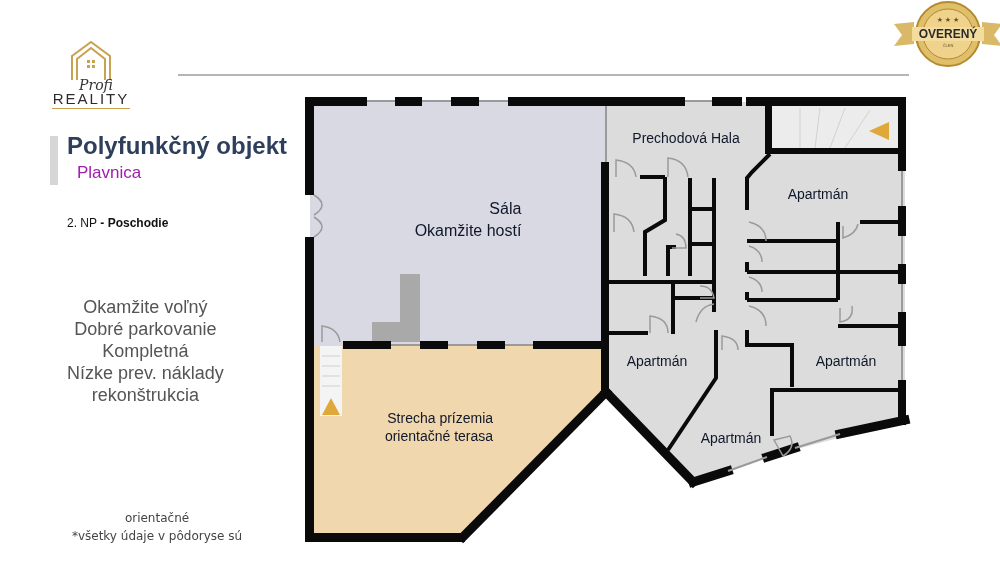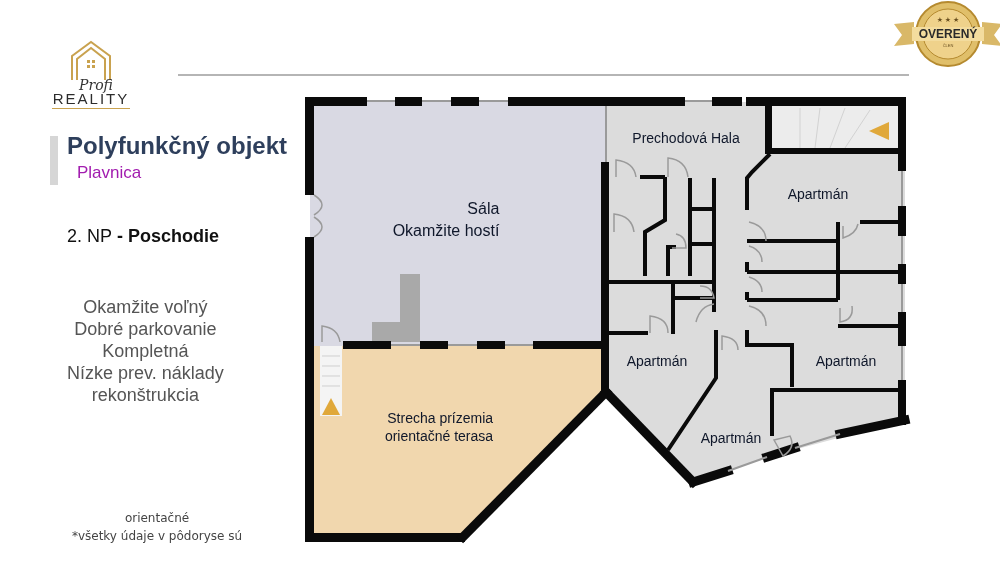--- a/index.html
+++ b/index.html
@@ -13,21 +13,21 @@
     .logo svg { width: 100%; height: 100%; }
     .badge { position: absolute; left: 892px; top: 0px; width: 112px; height: 70px; }
     .badge svg { width: 100%; height: 100%; }
     .top-rule { position: absolute; left: 178px; top: 74px; width: 731px; height: 2px; background: #b5b5b5; }
 
     .title-block { position: absolute; left: 50px; top: 136px; }
     .title-bar { position: absolute; left: 0; top: 0; width: 8px; height: 49px; background: #d6d6d6; }
     .title { position: absolute; left: 17px; top: -4px; white-space: nowrap; font-size: 24px; font-weight: bold; color: #2e3f5c; }
     .subtitle { position: absolute; left: 17px; top: 27px; white-space: nowrap; font-size: 17px; color: #a21caf; margin-left: 10px; }
 
-    .floor { position: absolute; left: 67px; top: 226px; font-size: 18px; color: #111; white-space: nowrap; }
+    .floor { position: absolute; left: 67px; top: 216px; font-size: 12px; color: #111; white-space: nowrap; }
     .floor b { font-weight: bold; }
 
     .features { position: absolute; left: 67px; top: 296px; font-size: 18px; color: #555; line-height: 22px; }
     .features div { white-space: nowrap; text-align: center; }
 
     .note { position: absolute; left: 62px; top: 509px; width: 190px; text-align: center; font-size: 13px; color: #444; line-height: 18px; font-family: "DejaVu Sans", sans-serif; font-size: 12px; }
 
     .plan { position: absolute; left: 0; top: 0; width: 1000px; height: 562px; pointer-events: none; }
     .room-label { position: absolute; font-size: 14px; color: #0f172a; text-align: right; white-space: nowrap; transform: translateX(-50%); line-height: 18px; }
     .room-label.big { font-size: 16px; line-height: 22px; }
@@ -217,21 +217,21 @@
     <path d="M749 222 Q766 226 766 241"></path>
     <path d="M749 246 Q762 250 762 262"></path>
     <path d="M749 277 Q762 281 762 292"></path>
     <path d="M749 306 Q766 310 766 326"></path>
     <path d="M843 226 L843 238 Q856 234 858 224"></path>
     <path d="M840 308 L840 322 Q854 320 852 306"></path>
     <path d="M774 440 L783 456 Q796 448 790 436 Z"></path>
   </g>
 </svg>
 
-<div class="room-label big" style="left:446px; top:198px;">
+<div class="room-label big" style="left:468px; top:198px;">
   <div>Sála</div>
   <div>Okamžite hostí</div>
 </div>
 <div class="room-label" style="left:686px; top:129px;">Prechodová Hala</div>
 <div class="room-label" style="left:818px; top:185px;">Apartmán</div>
 <div class="room-label" style="left:657px; top:352px;">Apartmán</div>
 <div class="room-label" style="left:846px; top:352px;">Apartmán</div>
 <div class="room-label" style="left:731px; top:429px;">Apartmán</div>
 <div class="room-label" style="left:439px; top:409px;">
   <div>Strecha prízemia</div>

